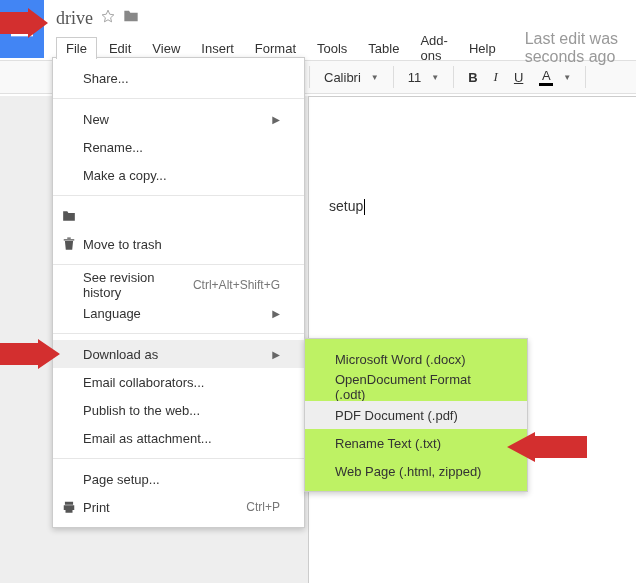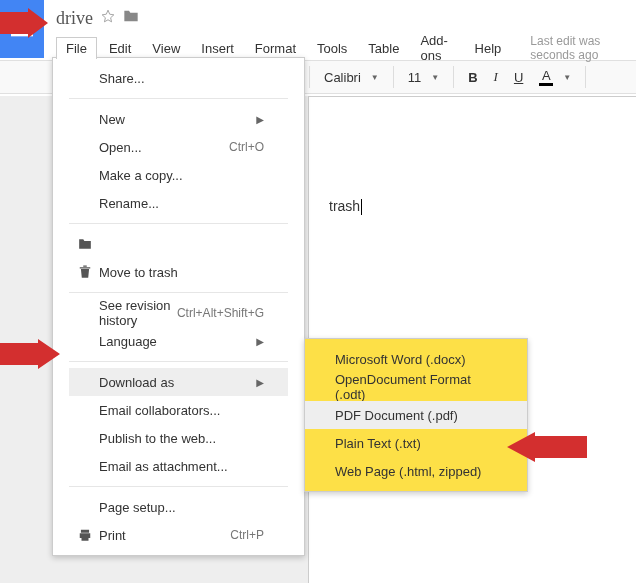--- a/index.html
+++ b/index.html
@@ -9,48 +9,48 @@
   .app-icon { position: absolute; left: 0; top: 0; width: 44px; height: 58px; background: #4285f4; display: flex; align-items: center; justify-content: center; }
   .app-icon svg { width: 22px; height: 18px; fill: #fff; }
   .doc-title { font-size: 18px; color: #555; margin-right: 8px; font-family: Liberation Serif, serif; }
   .star-icon svg { width: 14px; height: 14px; fill: none; stroke: #999; stroke-width: 1.5; }
   .folder-icon { margin-left: 8px; }
   .folder-icon svg { width: 16px; height: 14px; fill: #888; }
   
   .menubar { height: 24px; display: flex; align-items: center; padding-left: 56px; gap: 3px; font-size: 13px; color: #333; }
   .menubar > span { padding: 3px 9px; cursor: default; }
   .menubar > span.active { background: #fff; border: 1px solid #ccc; border-bottom: none; position: relative; z-index: 20; }
-  .last-edit { margin-left: 8px; color: #999; font-size: 12px; }
+  .last-edit { margin-left: 8px; color: #999; font-size: 16px; }
   
   .toolbar { height: 34px; border-top: 1px solid #e0e0e0; border-bottom: 1px solid #e0e0e0; display: flex; align-items: center; padding-left: 303px; gap: 0; background: #f9f9f9; }
   .toolbar-sep { width: 1px; height: 22px; background: #ddd; margin: 0 6px; }
   .toolbar-item { padding: 4px 8px; font-size: 13px; color: #333; display: flex; align-items: center; gap: 8px; }
   .toolbar-item .dd { font-size: 8px; color: #666; margin-left: 2px; }
   .bold { font-weight: bold; }
   .italic { font-style: italic; font-family: serif; }
   .underline { text-decoration: underline; }
   .text-color { display: flex; flex-direction: column; align-items: center; line-height: 1; }
   .text-color .bar { width: 14px; height: 3px; background: #000; margin-top: 1px; }
   
   .canvas-area { position: absolute; top: 96px; left: 0; right: 0; bottom: 0; background: #eee; }
   .page { position: absolute; left: 308px; top: 0; width: 400px; height: 600px; background: #fff; border: 1px solid #ccc; padding: 100px 20px 20px 20px; }
   .page-text { font-size: 14px; color: #333; position: relative; }
   .cursor { display: inline-block; width: 1px; height: 16px; background: #000; vertical-align: middle; margin-left: 1px; }
   
-  .file-menu { position: absolute; left: 52px; top: 57px; width: 253px; background: #fff; border: 1px solid #ccc; box-shadow: 0 2px 6px rgba(0,0,0,0.2); z-index: 15; font-size: 13px; color: #333; padding: 6px 16px; }
+  .file-menu { position: absolute; left: 52px; top: 57px; width: 253px; background: #fff; border: 1px solid #ccc; box-shadow: 0 2px 6px rgba(0,0,0,0.2); z-index: 15; font-size: 13px; color: #333; padding: 6px 0; }
   .menu-item { display: flex; align-items: center; height: 28px; padding: 0 24px 0 30px; position: relative; cursor: default; }
   .menu-item.highlighted { background: #eee; }
   .menu-item .label { flex: 1; }
   .menu-item .shortcut { color: #777; font-size: 12px; }
   .menu-item .arrow { color: #666; font-size: 10px; }
   .menu-item .icon { position: absolute; left: 8px; width: 16px; display: flex; align-items: center; justify-content: center; }
   .menu-item .icon svg { width: 14px; height: 14px; fill: #555; }
   .menu-sep { height: 1px; background: #e6e6e6; margin: 6px 0; }
   
-  .submenu { position: absolute; left: 304px; top: 338px; width: 224px; background: #fde047; border: 1px solid #ccc; box-shadow: 0 2px 6px rgba(0,0,0,0.2); z-index: 16; font-size: 13px; color: #333; padding: 6px 0; }
+  .submenu { position: absolute; left: 304px; top: 338px; width: 224px; background: #bef264; border: 1px solid #ccc; box-shadow: 0 2px 6px rgba(0,0,0,0.2); z-index: 16; font-size: 13px; color: #333; padding: 6px 0; }
   
   .arrow-overlay { position: absolute; z-index: 30; }
   .arrow-red { fill: #d32f2f; }
 </style>
 </head>
 <body>
 
 <div class="app-icon">
   <svg viewBox="0 0 24 18">
       <rect y="0" width="24" height="3"></rect>
@@ -106,42 +106,38 @@
         <span>A</span>
         <span class="bar"></span>
       </span>
     <span class="dd">▼</span>
   </div>
   <div class="toolbar-sep"></div>
 </div>
 
 <div class="canvas-area">
   <div class="page">
-    <span class="page-text">trash</span><span class="cursor"></span>
+    <span class="page-text">setup</span><span class="cursor"></span>
   </div>
 </div>
 
 <div class="file-menu">
   <div class="menu-item">
       <span class="label">Share...</span>
     </div>
   <div class="menu-sep"></div>
   <div class="menu-item">
       <span class="label">New</span>
       <span class="arrow">▶</span>
     </div>
   <div class="menu-item">
-      <span class="label">Open...</span>
-      <span class="shortcut">Ctrl+O</span>
+      <span class="label">Rename...</span>
     </div>
   <div class="menu-item">
       <span class="label">Make a copy...</span>
-    </div>
-  <div class="menu-item">
-      <span class="label">Rename...</span>
     </div>
   <div class="menu-sep"></div>
   <div class="menu-item">
     <span class="icon">
         <svg viewBox="0 0 24 20">
           <path d="M2 2h7l2 3h11v13H2z"></path>
         </svg>
       </span>
   </div>
   <div class="menu-item">
@@ -194,21 +190,21 @@
   <div class="menu-item">
       <span class="label">Microsoft Word (.docx)</span>
     </div>
   <div class="menu-item">
       <span class="label">OpenDocument Format (.odt)</span>
     </div>
   <div class="menu-item highlighted">
       <span class="label">PDF Document (.pdf)</span>
     </div>
   <div class="menu-item">
-      <span class="label">Plain Text (.txt)</span>
+      <span class="label">Rename Text (.txt)</span>
     </div>
   <div class="menu-item">
       <span class="label">Web Page (.html, zipped)</span>
     </div>
 </div>
 
 <svg class="arrow-overlay" style="left:0;top:8px;width:48px;height:30px" viewBox="0 0 48 30">
     <polygon class="arrow-red" points="0,4 28,4 28,0 48,15 28,30 28,26 0,26"></polygon>
   </svg>
 <svg class="arrow-overlay" style="left:0;top:339px;width:60px;height:30px" viewBox="0 0 60 30">

